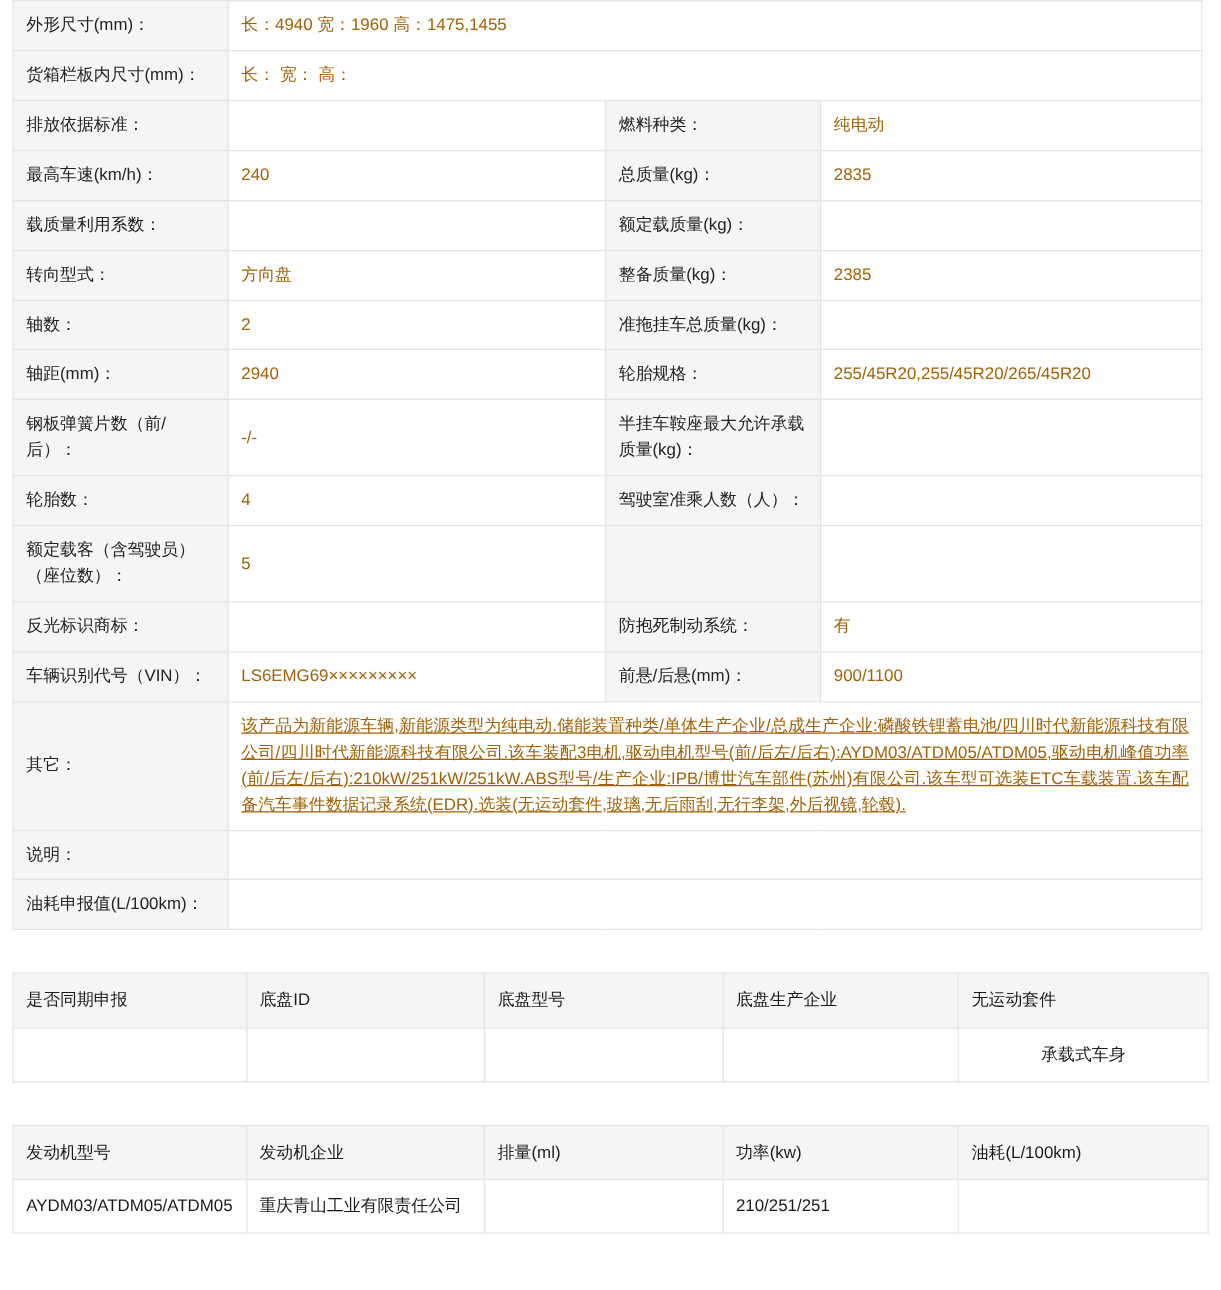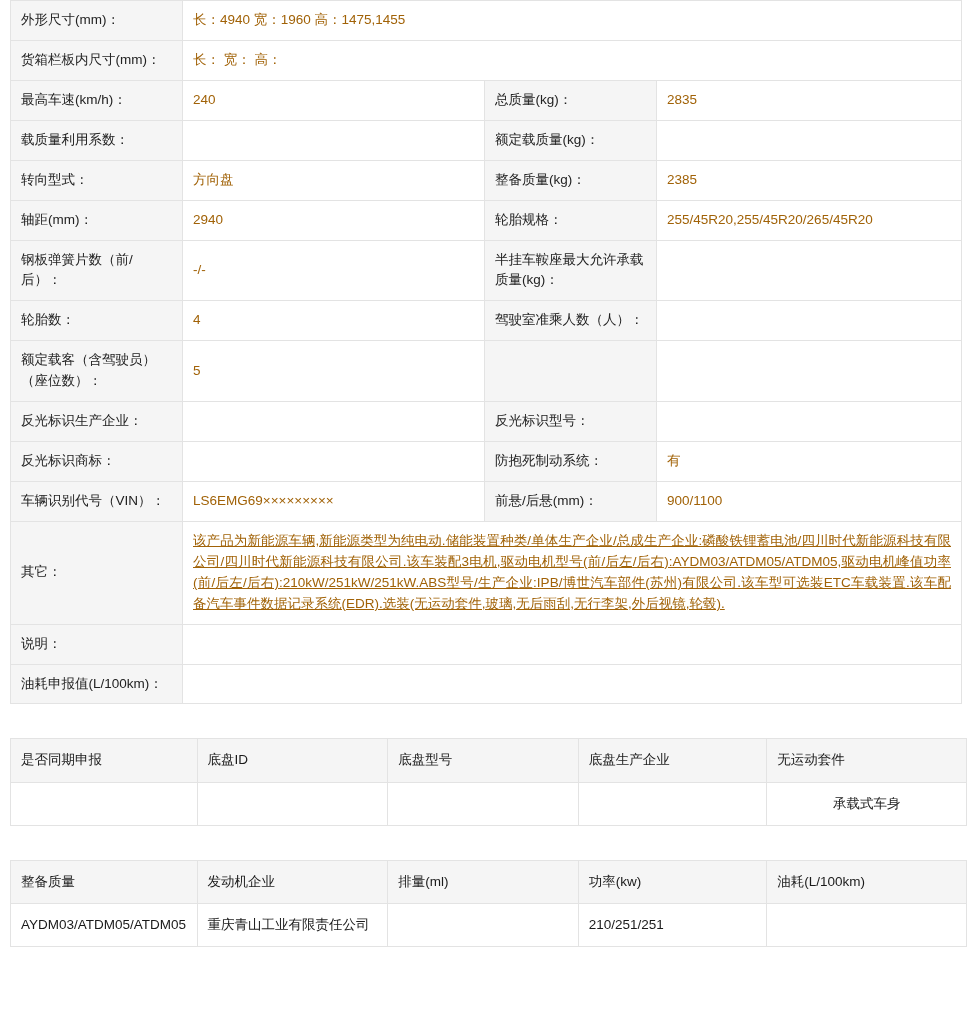--- a/index.html
+++ b/index.html
@@ -93,38 +93,50 @@
     <tbody>
       <tr>
         <td class="label">外形尺寸(mm)：</td>
         <td class="value" colspan="3">长：4940 宽：1960 高：1475,1455</td>
       </tr>
       <tr>
         <td class="label">货箱栏板内尺寸(mm)：</td>
         <td class="value" colspan="3">长： 宽： 高：</td>
       </tr>
       <tr>
+        <td class="label">排放依据标准：</td>
+        <td class="value"></td>
+        <td class="label">燃料种类：</td>
+        <td class="value">纯电动</td>
+      </tr>
+      <tr>
         <td class="label">最高车速(km/h)：</td>
         <td class="value">240</td>
         <td class="label">总质量(kg)：</td>
         <td class="value">2835</td>
       </tr>
       <tr>
         <td class="label">载质量利用系数：</td>
         <td class="value"></td>
         <td class="label">额定载质量(kg)：</td>
         <td class="value"></td>
       </tr>
       <tr>
         <td class="label">转向型式：</td>
         <td class="value">方向盘</td>
         <td class="label">整备质量(kg)：</td>
         <td class="value">2385</td>
       </tr>
       <tr>
+        <td class="label">轴数：</td>
+        <td class="value">2</td>
+        <td class="label">准拖挂车总质量(kg)：</td>
+        <td class="value"></td>
+      </tr>
+      <tr>
         <td class="label">轴距(mm)：</td>
         <td class="value">2940</td>
         <td class="label">轮胎规格：</td>
         <td class="value">255/45R20,255/45R20/265/45R20</td>
       </tr>
       <tr class="tall">
         <td class="label">钢板弹簧片数（前/后）：</td>
         <td class="value">-/-</td>
         <td class="label">半挂车鞍座最大允许承载质量(kg)：</td>
         <td class="value"></td>
@@ -132,26 +144,20 @@
       <tr>
         <td class="label">轮胎数：</td>
         <td class="value">4</td>
         <td class="label">驾驶室准乘人数（人）：</td>
         <td class="value"></td>
       </tr>
       <tr class="tall">
         <td class="label">额定载客（含驾驶员）（座位数）：</td>
         <td class="value">5</td>
         <td class="label"></td>
-        <td class="value"></td>
-      </tr>
-      <tr>
-        <td class="label">反光标识生产企业：</td>
-        <td class="value"></td>
-        <td class="label">反光标识型号：</td>
         <td class="value"></td>
       </tr>
       <tr>
         <td class="label">反光标识商标：</td>
         <td class="value"></td>
         <td class="label">防抱死制动系统：</td>
         <td class="value">有</td>
       </tr>
       <tr>
         <td class="label">车辆识别代号（VIN）：</td>
@@ -207,21 +213,21 @@
   <table class="third">
     <colgroup>
       <col class="t-c1">
         <col class="t-c2">
         <col class="t-c3">
         <col class="t-c4">
         <col class="t-c5">
     </colgroup>
     <tbody>
       <tr>
-        <td class="head">整备质量</td>
+        <td class="head">发动机型号</td>
         <td class="head">发动机企业</td>
         <td class="head">排量(ml)</td>
         <td class="head">功率(kw)</td>
         <td class="head">油耗(L/100km)</td>
       </tr>
       <tr>
         <td>AYDM03/ATDM05/ATDM05</td>
         <td>重庆青山工业有限责任公司</td>
         <td></td>
         <td>210/251/251</td>

